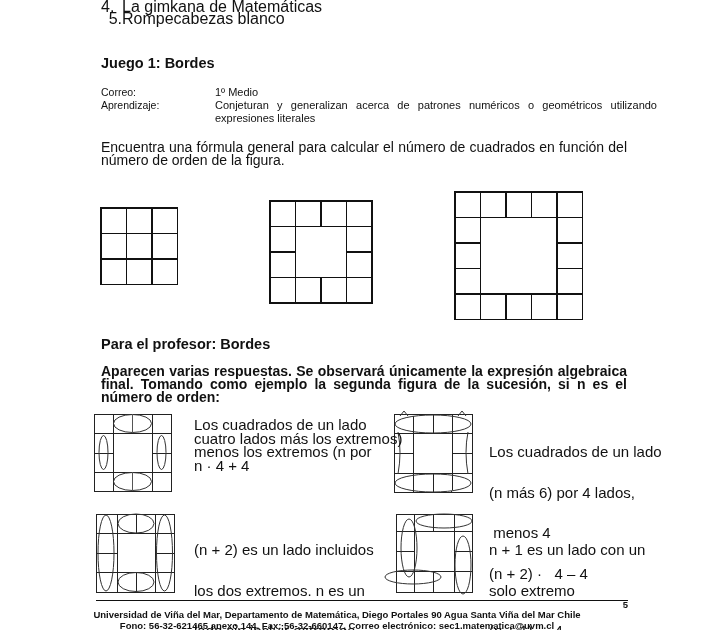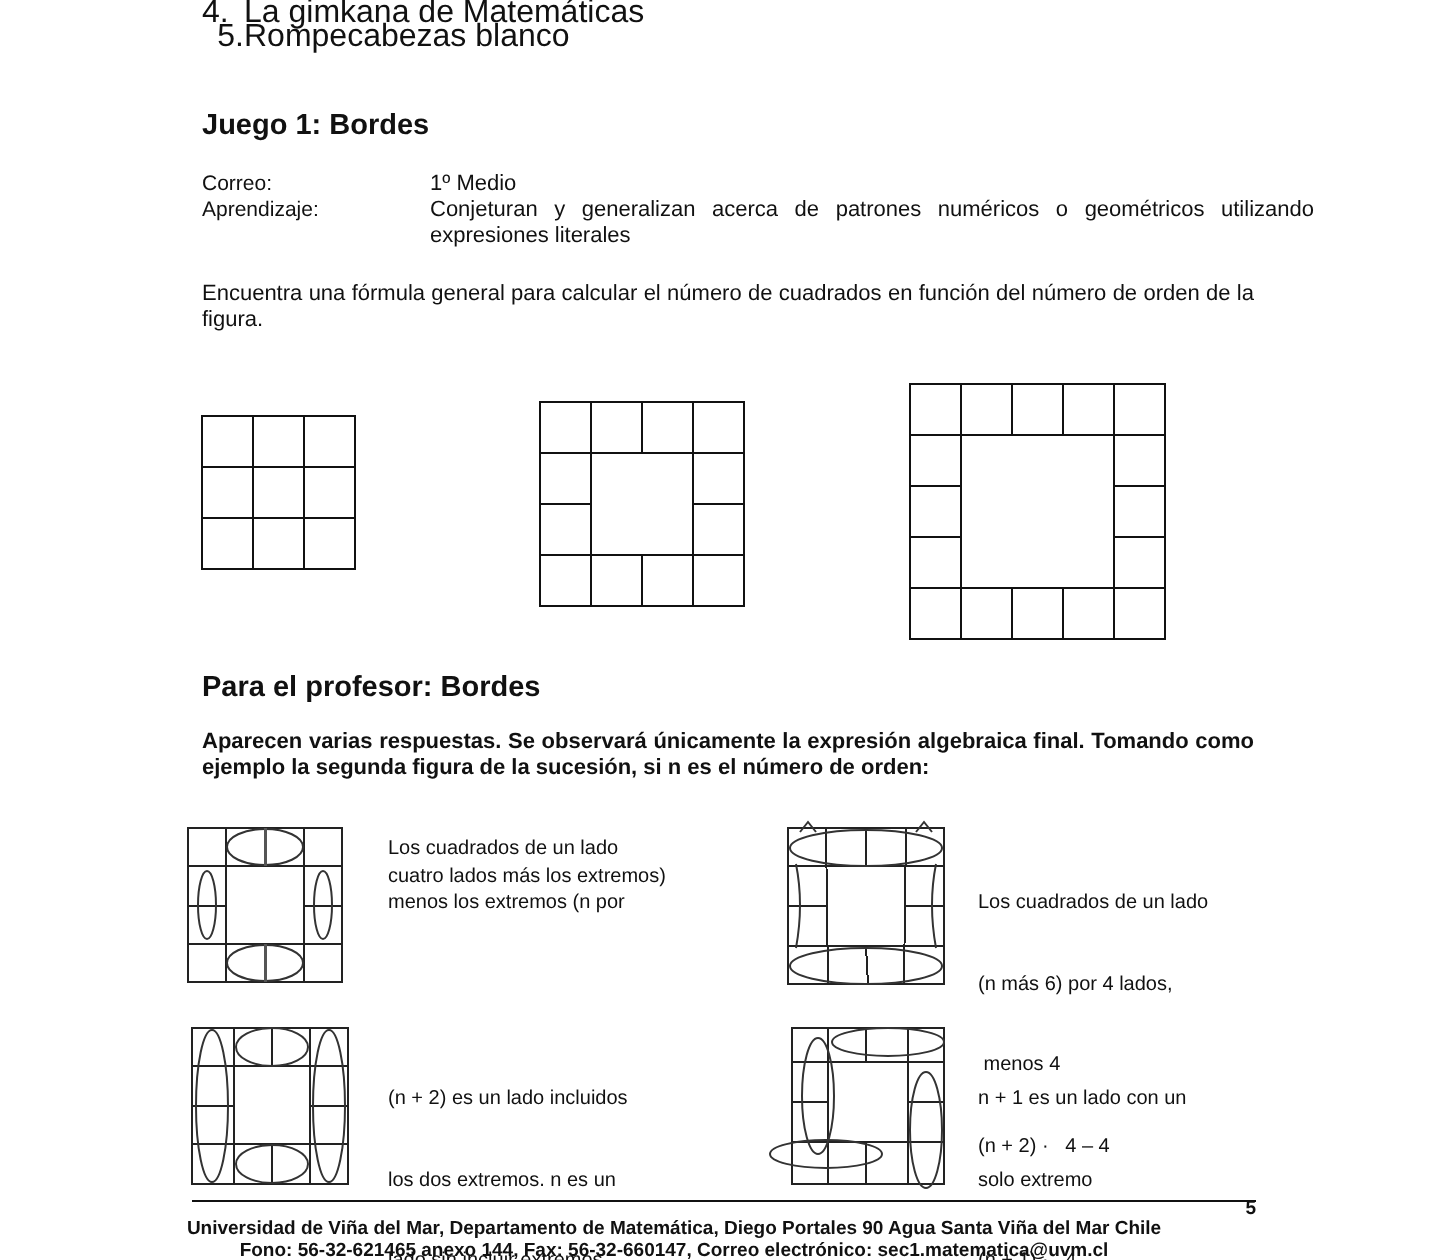--- a/index.html
+++ b/index.html
@@ -4,23 +4,23 @@
 <style>
   html, body { margin: 0; padding: 0; background: #ffffff; }
   body { width: 728px; height: 630px; position: relative; overflow: hidden;
          font-family: "Liberation Sans", sans-serif; color: #111; }
   .abs { position: absolute; }
   .list-item { position: absolute; left: 101px; font-size: 16px; line-height: 13px; }
   .list-item .num { display: inline-block; width: 21px; }
   .h2 { position: absolute; left: 101px; font-size: 14.5px; font-weight: bold; }
   .field-label { position: absolute; left: 101px; font-size: 10.5px; }
   .field-value { position: absolute; left: 185px; width: 442px; font-size: 11px; line-height: 13px; text-align: justify; margin-left: 30px; }
-  .para { position: absolute; left: 101px; width: 526px; font-size: 11px; line-height: 13px; text-align: justify; text-align-last: left; }
+  .para { position: absolute; left: 101px; width: 526px; font-size: 14px; line-height: 13px; text-align: justify; text-align-last: left; }
   svg line, svg rect { shape-rendering: crispEdges; }
-  .desc { position: absolute; font-size: 10px; line-height: 13.5px; }
+  .desc { position: absolute; font-size: 15px; line-height: 13.5px; }
   .footer-line { position: absolute; left: 96px; width: 532px; top: 600px; height: 1px; background: #111; }
   .page-num { position: absolute; right: 100px; top: 599px; font-size: 9.5px; font-weight: bold; }
   .footer { position: absolute; left: 0; width: 674px; text-align: center; font-size: 9.5px; font-weight: bold; line-height: 11px; }
 </style>
 </head>
 <body>
 
 <div class="list-item" style="top:0px;">
   <span class="num">4.</span><span>La gimkana de Matemáticas</span>
 </div>
@@ -149,20 +149,21 @@
   </g>
 </svg>
 
 <div class="h2" style="top:336px;">Para el profesor: Bordes</div>
 <div class="para" style="top:365px;font-weight:bold;">Aparecen varias respuestas.  Se observará únicamente la expresión algebraica final.  Tomando como ejemplo la segunda figura de la sucesión, si n es el número de orden:</div>
 
 <div class="desc" style="left:194px;top:418px;">
   <div>Los cuadrados de un lado</div>
   <div>cuatro lados más los extremos)</div>
   <div>menos los extremos (n por</div>
+  <div>n · 4 + 4</div>
 </div>
 <div class="desc" style="left:489px;top:418px;white-space:pre;">
   <div>Los cuadrados de un lado</div>
   <div>(n más 6) por 4 lados,</div>
   <div> menos 4</div>
   <div>(n + 2) ·   4 – 4</div>
 </div>
 <div class="desc" style="left:194px;top:516px;white-space:pre;">
   <div>(n + 2) es un lado incluidos</div>
   <div>los dos extremos. n es un</div>

